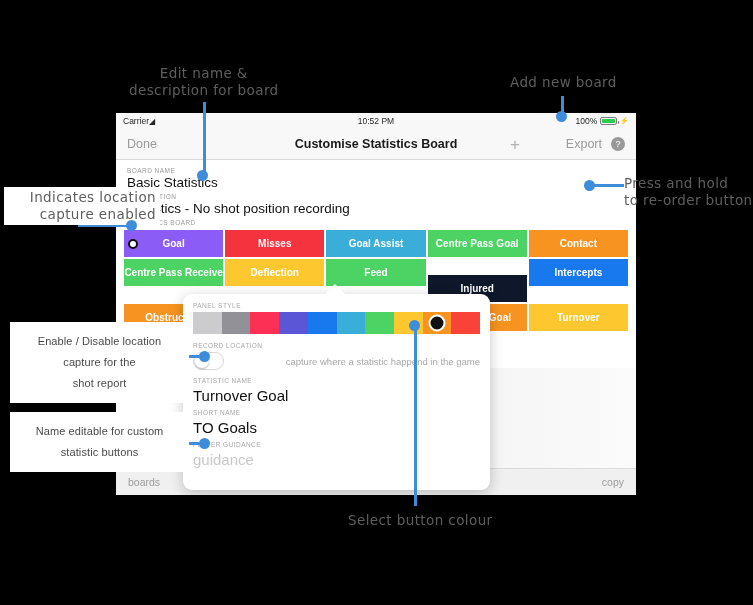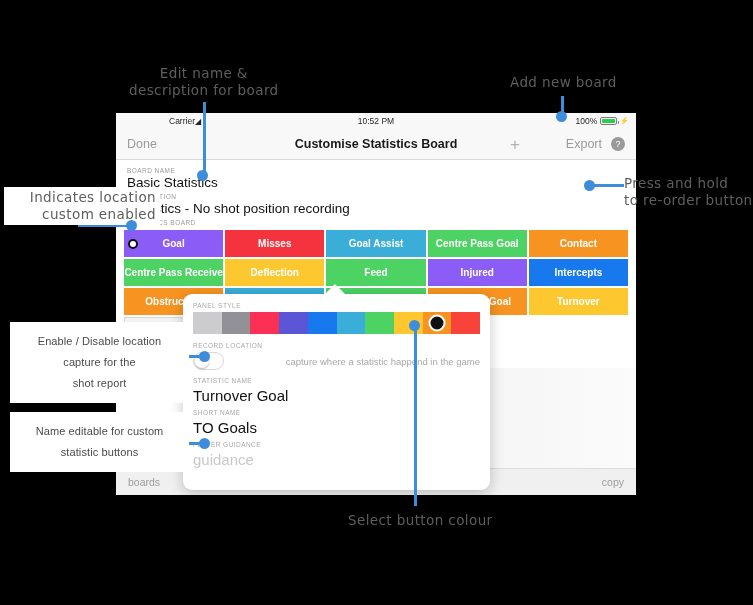--- a/index.html
+++ b/index.html
@@ -57,21 +57,21 @@
 
   
   .statusbar{
     height:16px;
     background:#f8f8f8;
     display:flex;align-items:center;
     padding:0 7px;
     font-size:8.5px;color:#262626;
     position:relative;
   }
-  .sb-left{display:flex;align-items:center;margin-left:46px;}
+  .sb-left{display:flex;align-items:center;}
   .sb-center{position:absolute;left:0;right:0;text-align:center;font-size:8.5px;}
   .sb-right{margin-left:auto;display:flex;align-items:center;gap:3px;position:relative;z-index:2;text-align:center;}
   .batt{
     width:17px;height:8px;border:1px solid #7d7d7d;border-radius:2px;
     padding:1px;box-sizing:border-box;position:relative;
   }
   .batt i{display:block;height:100%;width:100%;background:#2ecc4d;border-radius:1px;}
   .batt:after{
     content:"";position:absolute;right:-3px;top:2.5px;
     width:1.5px;height:3px;background:#7d7d7d;border-radius:0 1px 1px 0;
@@ -267,21 +267,21 @@
           </div>
           <div class="tile" style="background: rgb(76, 211, 100);">
             <span>Centre Pass Receive</span>
           </div>
           <div class="tile" style="background: rgb(253, 200, 47);">
             <span>Deflection</span>
           </div>
           <div class="tile" style="background: rgb(76, 211, 100);">
             <span>Feed</span>
           </div>
-          <div class="tile" style="background: #8b5cf6;">
+          <div class="tile" style="background: #0f172a; margin-top: 16px;">
             <span>Injured</span>
           </div>
           <div class="tile" style="background: rgb(24, 121, 239);">
             <span>Intercepts</span>
           </div>
           <div class="tile" style="background: rgb(247, 148, 33);">
             <span>Obstruction</span>
           </div>
           <div class="tile" style="background: rgb(58, 174, 216);">
             <span>Pass</span>
@@ -355,21 +355,21 @@
 <div class="anno" style="left:129px;top:65px;text-align:center;">Edit name &amp;
 description for board</div>
 <div class="leader v" style="left:203px;top:102px;height:72px;"></div>
 <div class="dot" style="left:197px;top:170px;"></div>
 
 <div class="anno" style="left:510px;top:74px;">Add new board</div>
 <div class="leader v" style="left:561px;top:96px;height:20px;"></div>
 <div class="dot" style="left:556px;top:111px;"></div>
 
 <div class="anno" style="left:4px;top:187px;text-align:right;width:148px;background:#fff;padding:2px 4px;">Indicates location
-custom enabled</div>
+capture enabled</div>
 <div class="leader h" style="left:78px;top:224px;width:56px;"></div>
 <div class="dot" style="left:126px;top:220px;"></div>
 
 <div class="anno" style="left:624px;top:175px;">Press and hold
 to re-order buttons</div>
 <div class="leader h" style="left:590px;top:184px;width:34px;"></div>
 <div class="dot" style="left:584px;top:180px;"></div>
 
 <div class="anno boxed" style="left:10px;top:322px;width:155px;text-align:center;">Enable / Disable location
 capture for the

